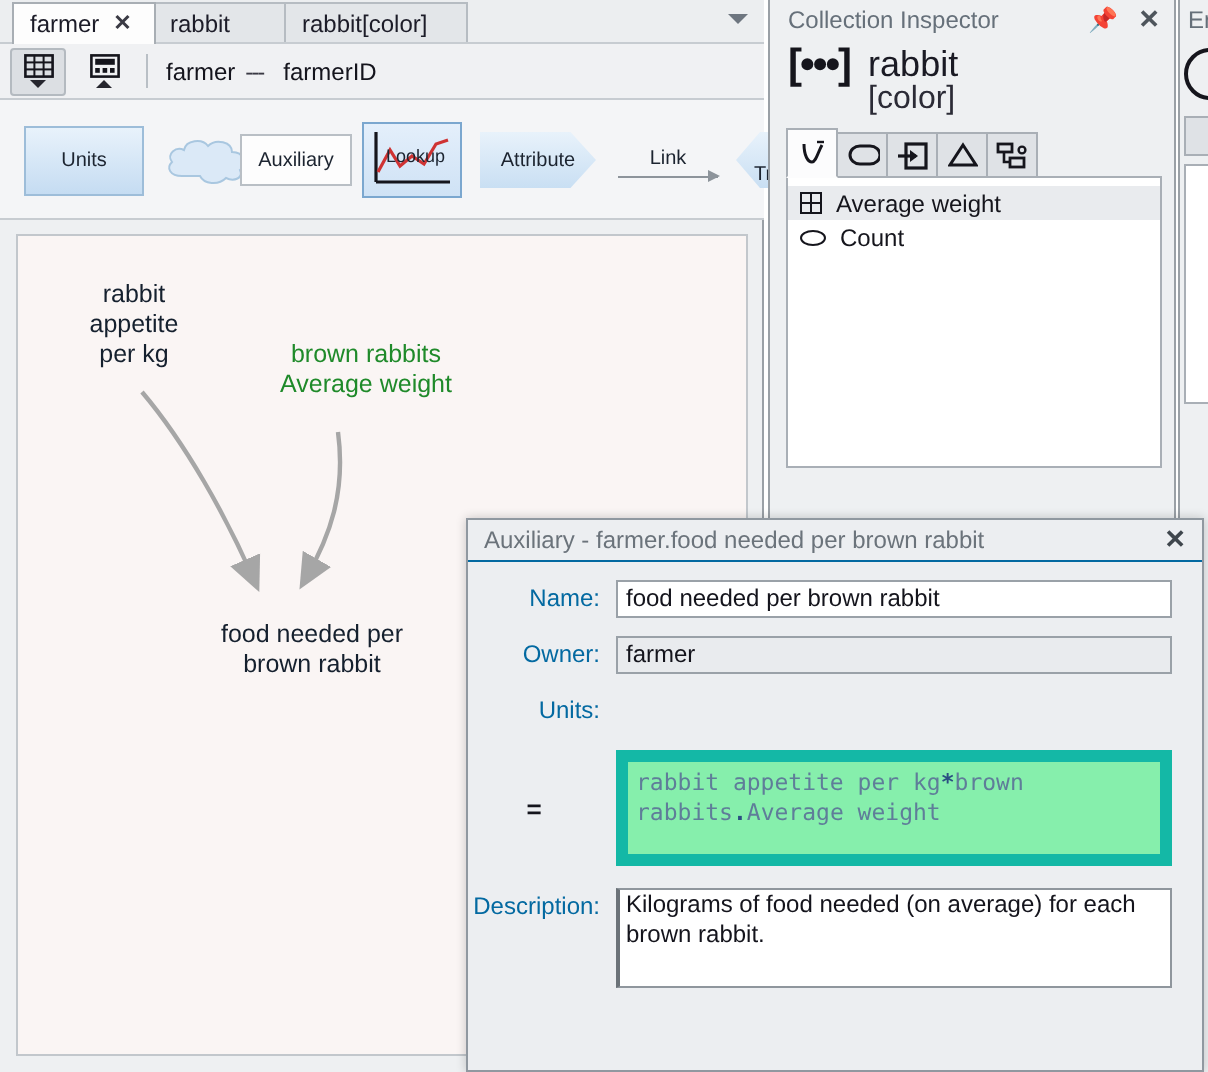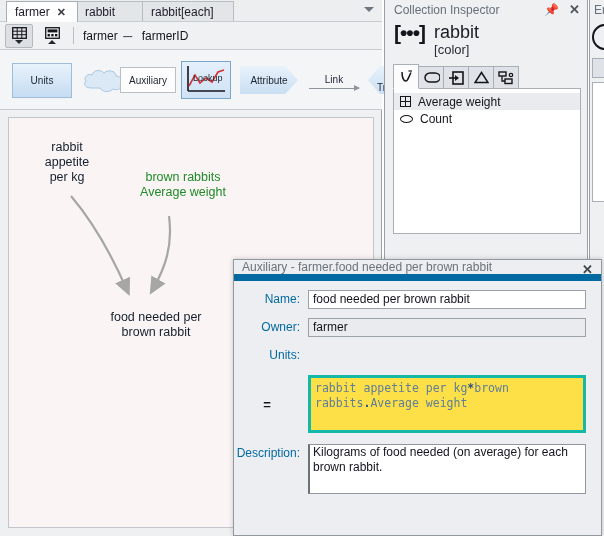--- a/index.html
+++ b/index.html
@@ -224,21 +224,21 @@
     position: absolute; left: 9px; top: 22px;
     display: flex; align-items: flex-start; gap: 9px;
   }
   #insp-glyph {
     font-size: 21px; font-weight: bold; color: #15151c;
     line-height: 22px; letter-spacing: -1px;
     font-family: "Liberation Sans", sans-serif;
   }
   #insp-names { display: flex; flex-direction: column; }
   #insp-name { font-size: 18px; color: #1a1a24; line-height: 20px; }
-  #insp-sub  { font-size: 13px; color: #2b2b36; line-height: 14px; margin-top: 1px; }
+  #insp-sub  { font-size: 16px; color: #2b2b36; line-height: 14px; margin-top: 1px; }
 
   #insp-tabs {
     position: absolute; left: 8px; top: 64px;
     display: flex; align-items: flex-end;
   }
   .insp-tab {
     width: 26px; height: 23px;
     background: #dfe2e6;
     border: 1px solid #a9afb6;
     border-bottom: 1px solid #a9afb6;
@@ -322,22 +322,22 @@
     width: 369px; height: 277px;
     background: #eceef1;
     border: 1px solid #9098a0;
     box-sizing: border-box;
     box-shadow: 0 0 5px rgba(0,0,0,0.20);
   }
   #dlg-titlebar {
     position: relative;
     height: 21px;
     background: #eceef1;
-    border-bottom: 7px solid #0369a1;
-    display: flex; 
+    border-bottom: 1px solid #0369a1;
+    display: flex; align-items: center;
     box-sizing: border-box;
   }
   #dlg-title {
     margin-left: 8px; font-size: 12px; color: #6b737b; white-space: nowrap;
   }
   #dlg-close {
     position: absolute; right: 8px; top: 3px;
     font-size: 13px; font-weight: bold; color: #3f464d; line-height: 1;
   }
   .dlg-row {
@@ -371,21 +371,21 @@
     box-sizing: border-box; flex: none;
   }
   #dlg-eq-row { display: flex; align-items: center; margin-top: 10px; }
   #dlg-eq {
     width: 74px; text-align: center; padding-right: 8px;
     font-size: 13px; color: #14141c; flex: none;
     box-sizing: border-box; font-weight: bold;
   }
   #dlg-formula {
     width: 278px; height: 58px;
-    background: #fde047; border: 3px solid #14b8a6;
+    background: #86efac; border: 6px solid #14b8a6;
     box-sizing: border-box;
     font-family: "DejaVu Sans Mono", monospace;
     font-size: 11.5px; color: #5f7d99;
     padding: 3px 4px; line-height: 15px;
     overflow: hidden;
   }
   #dlg-formula .op { color: #2b4f82; font-weight: bold; }
   #dlg-desc-row { display: flex; align-items: flex-start; margin-top: 11px; }
   #dlg-desc {
     width: 278px; height: 50px;
@@ -407,21 +407,21 @@
 
     <div id="tab-strip">
       <div class="tab active" id="tab-farmer">
         <span>farmer</span>
         <span class="tab-close">✕</span>
       </div>
       <div class="tab" id="tab-rabbit">
         <span>rabbit</span>
       </div>
       <div class="tab" id="tab-rabbitcolor">
-        <span>rabbit[each]</span>
+        <span>rabbit[color]</span>
       </div>
       <div id="tab-dropdown"></div>
     </div>
 
     <div id="breadcrumb-bar">
       <div class="tb-btn pressed">
         <svg width="15" height="12" viewBox="0 0 15 12" aria-hidden="true">
           <rect x="0.7" y="0.7" width="13.6" height="10.6" fill="none" stroke="#15151c" stroke-width="1.3"></rect>
           <line x1="0.7" y1="4.2" x2="14.3" y2="4.2" stroke="#15151c" stroke-width="1"></line>
           <line x1="0.7" y1="7.7" x2="14.3" y2="7.7" stroke="#15151c" stroke-width="1"></line>

